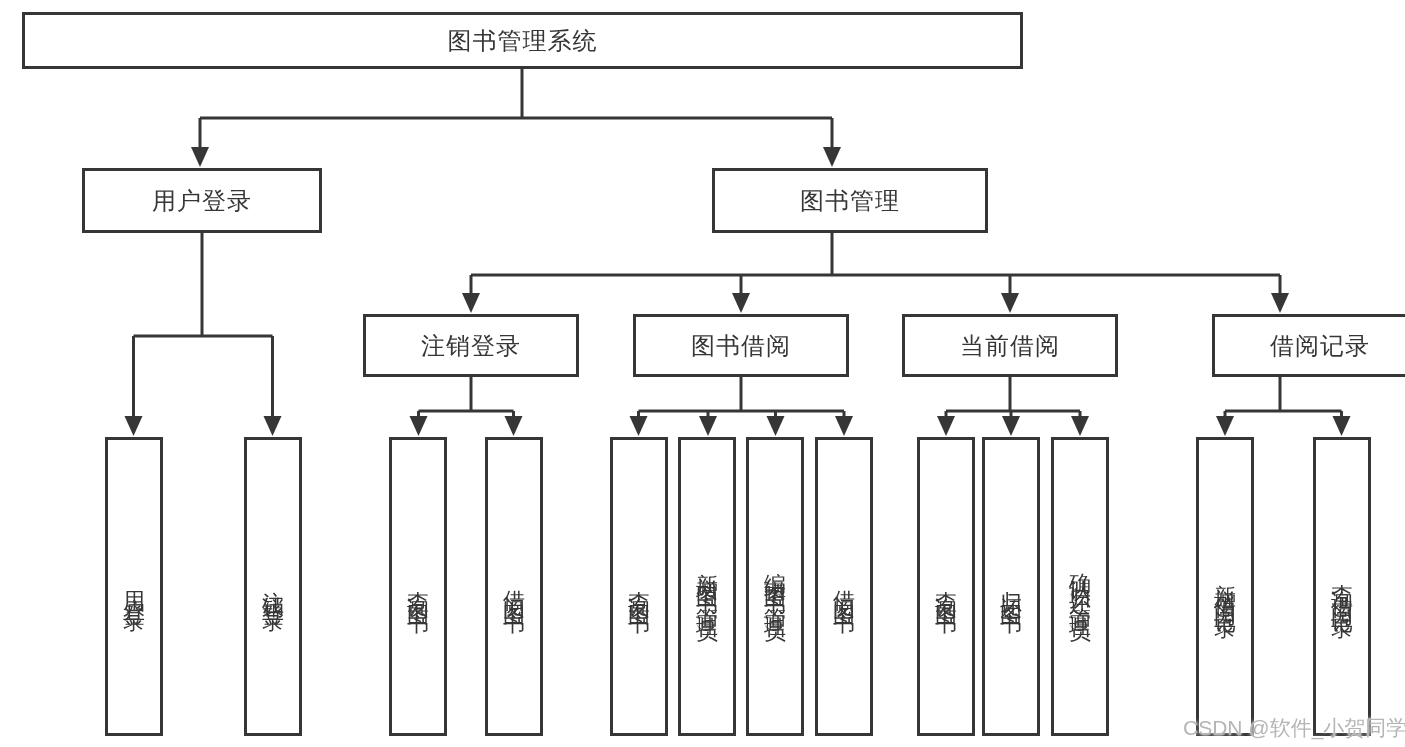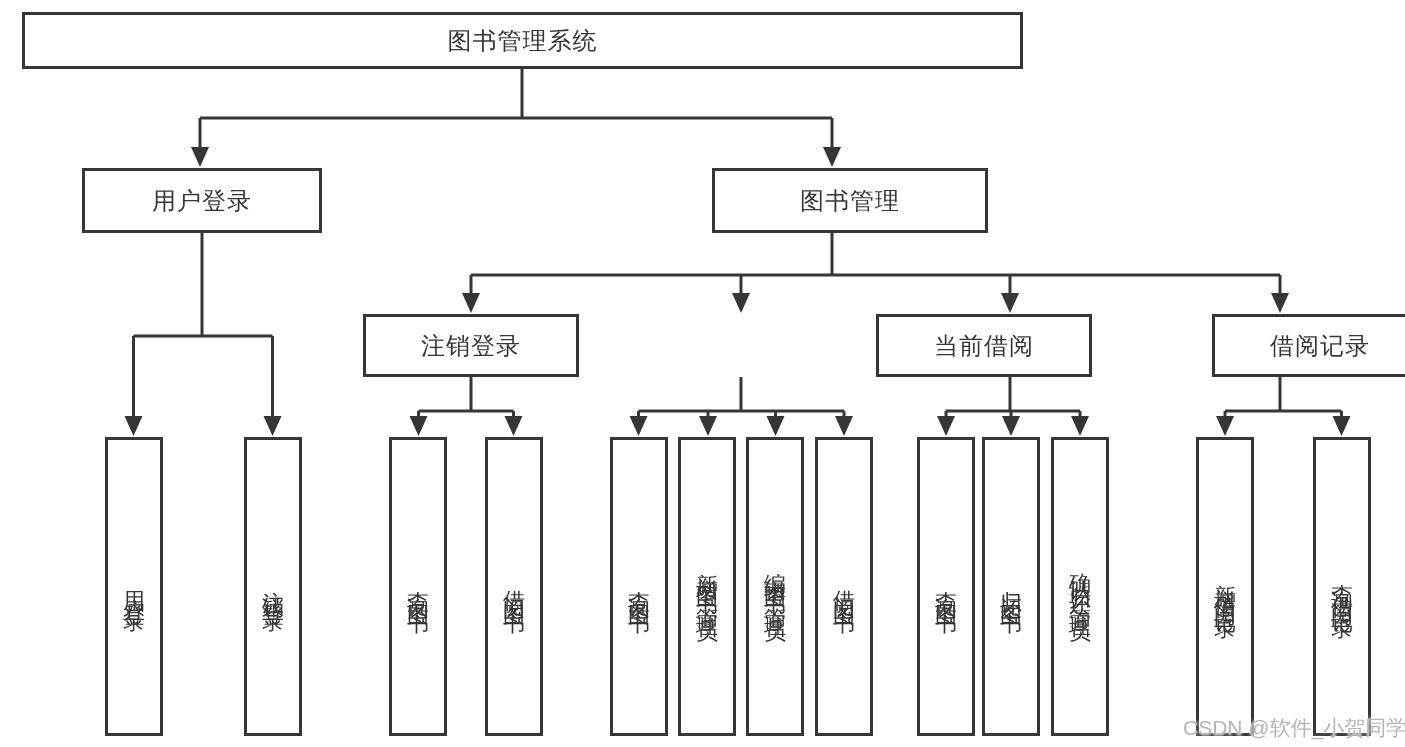--- a/index.html
+++ b/index.html
@@ -43,21 +43,21 @@
   }
   
   .n-root  { left: 22px;   top: 12px;  width: 1001px; height: 57px; }
   
   .n-l2-0  { left: 82px;   top: 168px; width: 240px;  height: 65px; }
   .n-l2-1  { left: 712px;  top: 168px; width: 276px;  height: 65px; }
   
   .n-l3    { top: 314px; width: 216px; height: 63px; }
   .n-l3-0  { left: 363px; }
   .n-l3-1  { left: 633px; }
-  .n-l3-2  { left: 876px; }
+  .n-l3-2  { left: 902px; }
   .n-l3-3  { left: 1212px; }
   
   .n-l4    { top: 437px; width: 58px; height: 299px; }
   .n-a0 { left: 105px; }
   .n-a1 { left: 244px; }
   .n-b0 { left: 389px; }
   .n-b1 { left: 485px; }
   .n-c0 { left: 610px; }
   .n-c1 { left: 678px; }
   .n-c2 { left: 746px; }
@@ -148,20 +148,21 @@
       <path d="M1332.5,416 L1350.5,416 L1341.5,436 Z"></path>
     </g>
   </svg>
 
   <div class="node n-root">图书管理系统</div>
 
   <div class="node n-l2-0">用户登录</div>
   <div class="node n-l2-1">图书管理</div>
 
   <div class="node n-l3 n-l3-0">注销登录</div>
+  <div class="node n-l3 n-l3-1">图书借阅</div>
   <div class="node n-l3 n-l3-2">当前借阅</div>
   <div class="node n-l3 n-l3-3">借阅记录</div>
 
   <div class="node vnode n-l4 n-a0">
     <span>用户登录</span>
   </div>
   <div class="node vnode n-l4 n-a1">
     <span>注销登录</span>
   </div>
 

